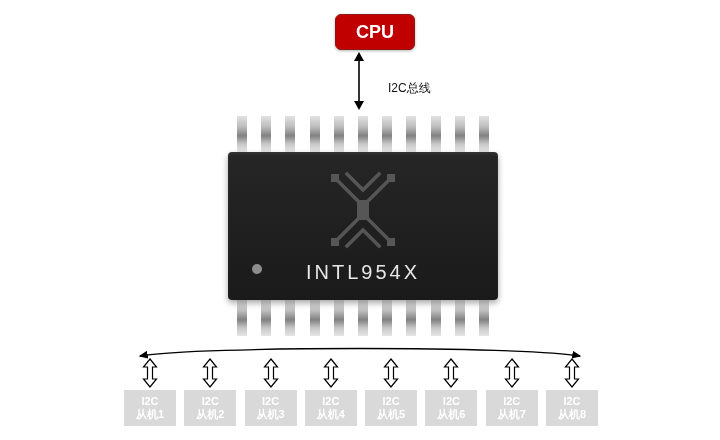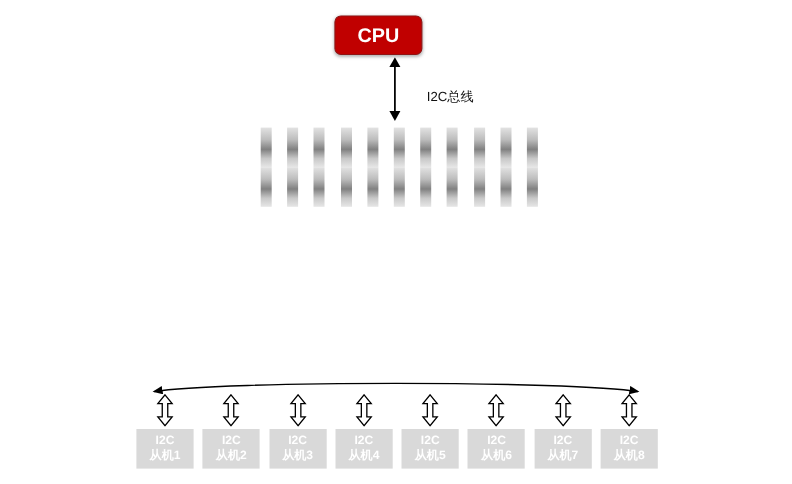--- a/index.html
+++ b/index.html
@@ -2,21 +2,21 @@
 <html style="--cpu-bg: #c00000; --cpu-text: #ffffff; --slave-bg: #d9d9d9; --slave-text: #ffffff; --chip-body: #262626; --chip-label-color: #e6e6e6;"><head>
 <meta charset="utf-8">
 <style>
   * { margin:0; padding:0; box-sizing:border-box; }
   html,body { background:#ffffff; }
   body { font-family:"Liberation Sans", sans-serif; }
   .canvas { position:relative; width:720px; height:440px; background:#ffffff; overflow:hidden; }
 
   
   .cpu-box {
-    position:absolute; left:304px; top:14px; width:80px; height:36px;
+    position:absolute; left:335px; top:14px; width:80px; height:36px;
     background:var(--cpu-bg,#c00000); border:1px solid #8f1414; border-radius:6px;
     display:flex; align-items:center; justify-content:center;
     color:var(--cpu-text,#ffffff); font-weight:bold; font-size:18px;
     box-shadow:0 1px 3px rgba(0,0,0,.3);
   }
 
   
   .bus-arrow { position:absolute; left:352px; top:52px; width:14px; height:58px; }
   .bus-label { position:absolute; left:388px; top:80px; font-size:12px; color:#111; white-space:nowrap; }
 
@@ -80,20 +80,41 @@
         <div class="pin"></div>
         <div class="pin"></div>
         <div class="pin"></div>
         <div class="pin"></div>
         <div class="pin"></div>
         <div class="pin"></div>
         <div class="pin"></div>
         <div class="pin"></div>
         <div class="pin"></div>
       </div>
+    <div class="chip-body">
+      <svg class="chip-logo" width="84" height="84" viewBox="0 0 84 84">
+        <g stroke="#565656" stroke-width="3.5" fill="none" stroke-linecap="square">
+          <path d="M14 10 L36 32"></path>
+          <path d="M70 10 L48 32"></path>
+          <path d="M14 74 L36 52"></path>
+          <path d="M70 74 L48 52"></path>
+          <path d="M26 6 L42 22 L58 6"></path>
+          <path d="M26 78 L42 62 L58 78"></path>
+        </g>
+        <g fill="#565656">
+          <rect x="10" y="6" width="8" height="8"></rect>
+          <rect x="66" y="6" width="8" height="8"></rect>
+          <rect x="10" y="70" width="8" height="8"></rect>
+          <rect x="66" y="70" width="8" height="8"></rect>
+          <rect x="36" y="32" width="12" height="20"></rect>
+        </g>
+      </svg>
+      <div class="chip-label">INTL954X</div>
+      <div class="pin1-dot"></div>
+    </div>
     <div class="pins">
         <div class="pin"></div>
         <div class="pin"></div>
         <div class="pin"></div>
         <div class="pin"></div>
         <div class="pin"></div>
         <div class="pin"></div>
         <div class="pin"></div>
         <div class="pin"></div>
         <div class="pin"></div>

